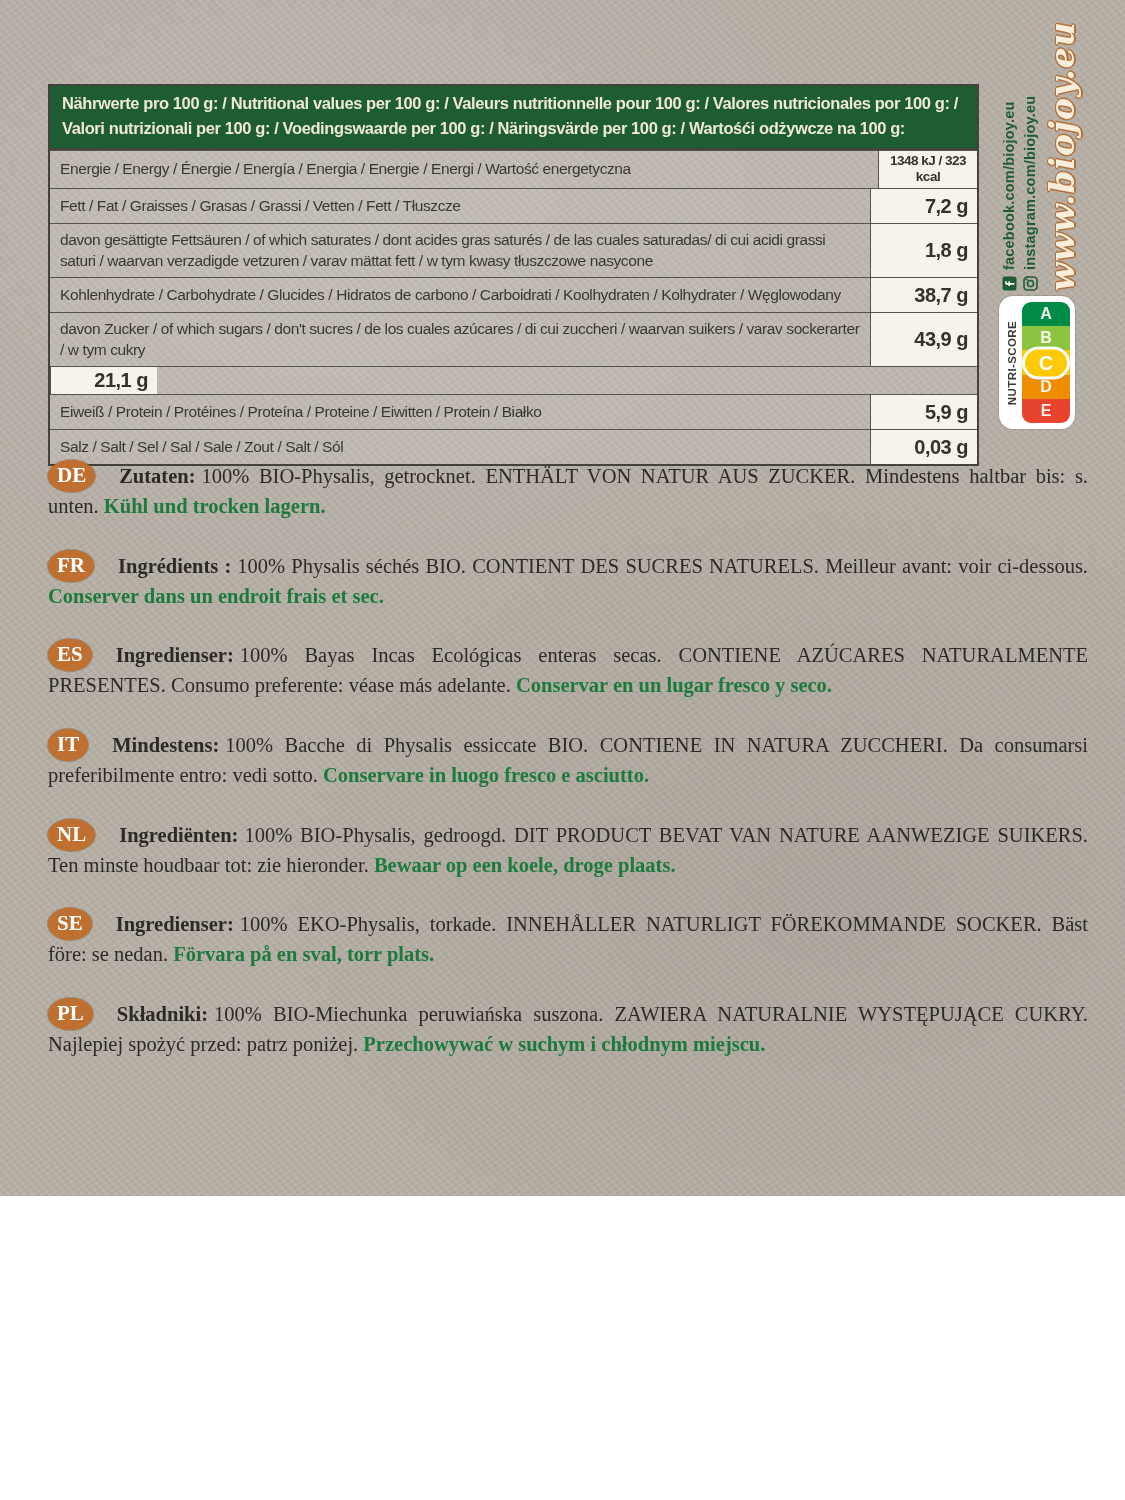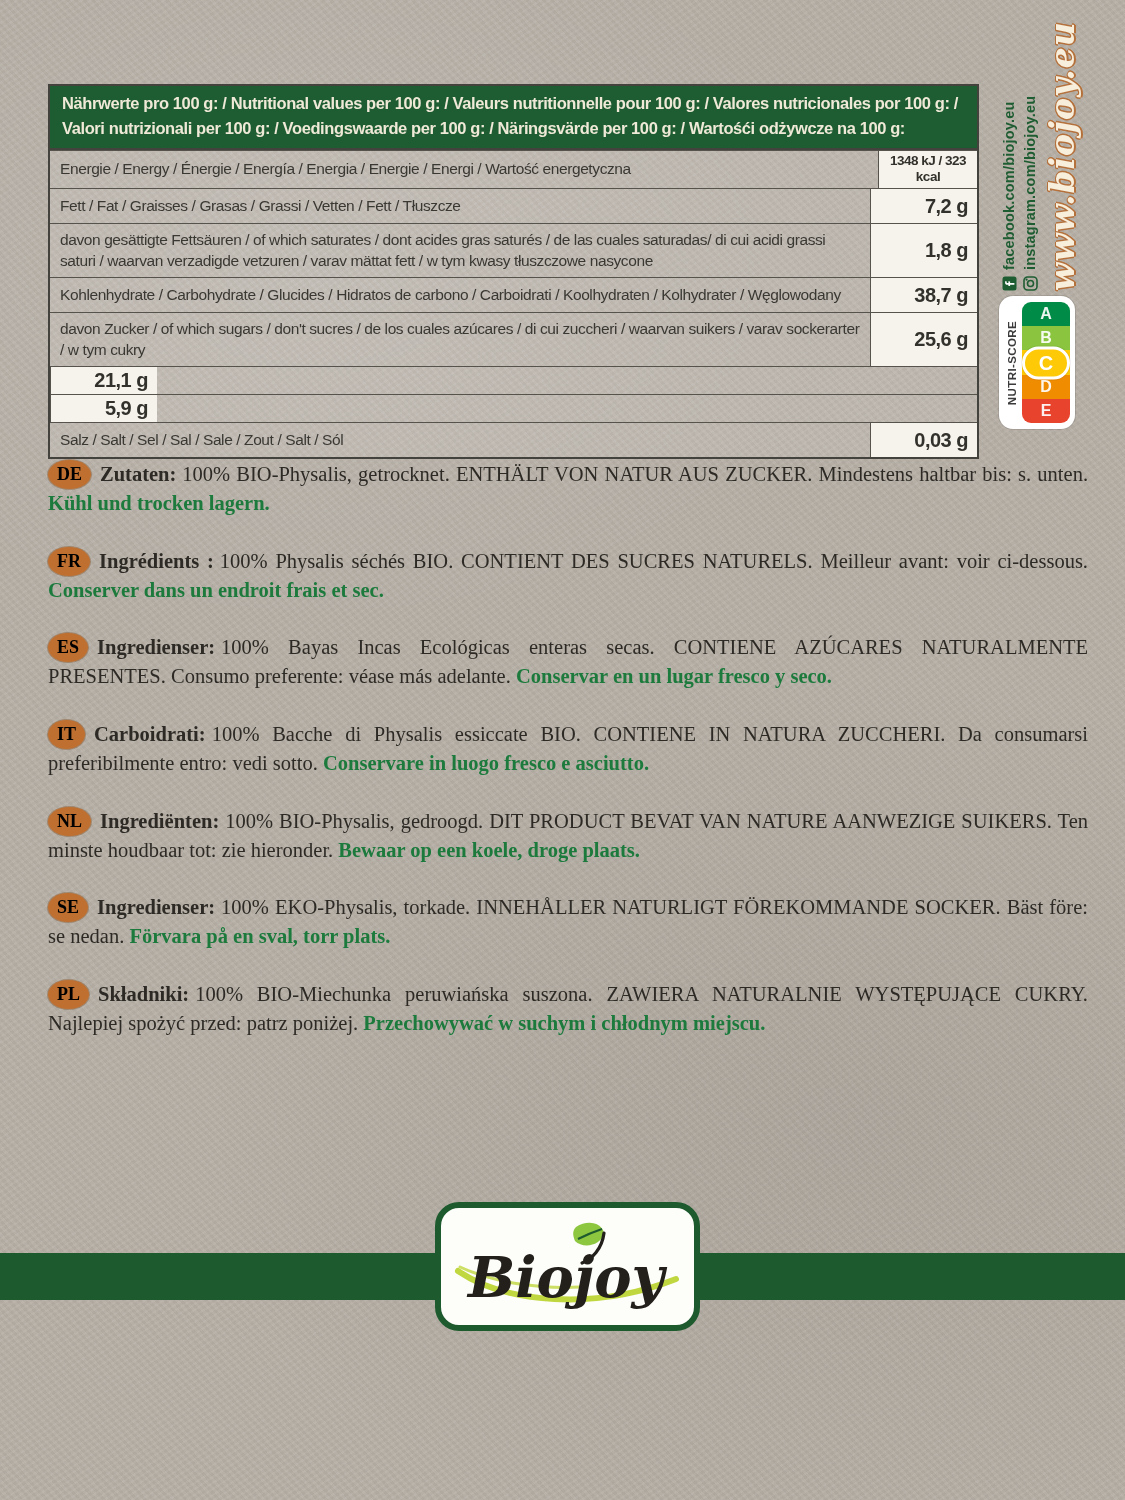--- a/index.html
+++ b/index.html
@@ -1,18 +1,18 @@
 <!DOCTYPE html>
 <html><head>
 <meta charset="utf-8">
 <style>
   html,body{margin:0;padding:0;}
   body{width:1125px;height:1500px;font-family:"Liberation Sans",sans-serif;}
   .sheet{
-    position:relative;width:1125px;height:1500px;overflow:hidden;
+    position:relative;width:1125px;height:1196px;overflow:hidden;
     background:
       repeating-linear-gradient(47deg, rgba(255,255,255,0.035) 0 3px, rgba(90,80,70,0.03) 3px 6px),
       repeating-linear-gradient(-33deg, rgba(255,255,255,0.03) 0 2px, rgba(60,55,50,0.025) 2px 5px),
       radial-gradient(900px 600px at 28% 18%, rgba(255,255,255,0.10), transparent 60%),
       radial-gradient(1000px 700px at 75% 75%, rgba(40,35,30,0.07), transparent 65%),
       #b6afa6;
   }
   
   .ntable{position:absolute;left:48px;top:84px;width:927px;border:2px solid #44423c;background:rgba(255,255,255,0.10);}
   .ntable-header{
@@ -62,23 +62,23 @@
     display:flex;align-items:center;justify-content:center;color:#fff;font-weight:bold;font-size:20px;
     box-shadow:0 0 0 1px rgba(0,0,0,0.06);
   }
   
   .sections{position:absolute;left:48px;top:460px;width:1040px;}
   .section{
     font-family:"Liberation Serif",serif;font-size:20.5px;line-height:1.4;color:#2d2a25;
     text-align:justify;margin-bottom:29px;
   }
   .lang-badge{
-    display:inline-block;background:#bf7030;color:#000000;font-weight:bold;
-    font-family:"Liberation Serif",serif;font-size:18px;line-height:1;
-    padding:5px 9px 6px 9px;border-radius:50%;margin-right:9px;vertical-align:1px;
+    display:inline-block;background:#bf7030;color:#ffffff;font-weight:bold;
+    font-family:"Liberation Serif",serif;font-size:21px;line-height:1;
+    padding:5px 9px 6px 9px;border-radius:50%;margin-right:24px;vertical-align:1px;
     box-shadow:0 0 0 1px rgba(120,60,10,0.35);
   }
   .sec-title{font-weight:bold;margin-right:6px;margin-top:7px;}
   .sec-store{font-weight:bold;color:#1b7a3c;}
   
   .band{position:absolute;left:0;top:1253px;width:1125px;height:47px;background:#1d5a2d;}
   .logo-box{
     position:absolute;left:435px;top:1202px;width:265px;height:129px;background:#fdfdfa;
     border:6px solid #1d5a2d;border-radius:24px;box-sizing:border-box;z-index:2;
     display:flex;align-items:flex-end;justify-content:center;
@@ -104,26 +104,27 @@
     <div class="nrow">
       <div class="nlabel">davon gesättigte Fettsäuren / of which saturates / dont acides gras saturés / de las cuales saturadas/ di cui acidi grassi saturi / waarvan verzadigde vetzuren / varav mättat fett / w tym kwasy tłuszczowe nasycone</div>
       <div class="nvalue">1,8 g</div>
     </div>
     <div class="nrow">
       <div class="nlabel">Kohlenhydrate / Carbohydrate / Glucides / Hidratos de carbono / Carboidrati / Koolhydraten / Kolhydrater / Węglowodany</div>
       <div class="nvalue">38,7 g</div>
     </div>
     <div class="nrow">
       <div class="nlabel">davon Zucker / of which sugars / don't sucres / de los cuales azúcares / di cui zuccheri / waarvan suikers / varav sockerarter / w tym cukry</div>
-      <div class="nvalue">25,6 g</div>
+      <div class="nvalue">43,9 g</div>
     </div>
     <div class="nrow">
       <div class="nvalue">21,1 g</div>
     </div>
     <div class="nrow">
+      <div class="nlabel">Eiweiß / Protein / Protéines / Proteína / Proteine / Eiwitten / Protein / Białko</div>
       <div class="nvalue">5,9 g</div>
     </div>
     <div class="nrow">
       <div class="nlabel">Salz / Salt / Sel / Sal / Sale / Zout / Salt / Sól</div>
       <div class="nvalue">0,03 g</div>
     </div>
   </div>
 
   <div class="social-rot">
     <div class="social-row">
@@ -167,21 +168,21 @@
 
     <div class="section">
       <span class="lang-badge">FR</span><span class="sec-title">Ingrédients :</span><span>100% Physalis séchés BIO. CONTIENT DES SUCRES NATURELS. Meilleur avant: voir ci-dessous.</span> <span class="sec-store">Conserver dans un endroit frais et sec.</span>
     </div>
 
     <div class="section">
       <span class="lang-badge">ES</span><span class="sec-title">Ingredienser:</span><span>100% Bayas Incas Ecológicas enteras secas. CONTIENE AZÚCARES NATURALMENTE PRESENTES. Consumo preferente: véase más adelante.</span> <span class="sec-store">Conservar en un lugar fresco y seco.</span>
     </div>
 
     <div class="section">
-      <span class="lang-badge">IT</span><span class="sec-title">Carboidrati:</span><span>100% Bacche di Physalis essiccate BIO. CONTIENE IN NATURA ZUCCHERI. Da consumarsi preferibilmente entro: vedi sotto.</span> <span class="sec-store">Conservare in luogo fresco e asciutto.</span>
+      <span class="lang-badge">IT</span><span class="sec-title">Mindestens:</span><span>100% Bacche di Physalis essiccate BIO. CONTIENE IN NATURA ZUCCHERI. Da consumarsi preferibilmente entro: vedi sotto.</span> <span class="sec-store">Conservare in luogo fresco e asciutto.</span>
     </div>
 
     <div class="section">
       <span class="lang-badge">NL</span><span class="sec-title">Ingrediënten:</span><span>100% BIO-Physalis, gedroogd. DIT PRODUCT BEVAT VAN NATURE AANWEZIGE SUIKERS. Ten minste houdbaar tot: zie hieronder.</span> <span class="sec-store">Bewaar op een koele, droge plaats.</span>
     </div>
 
     <div class="section">
       <span class="lang-badge">SE</span><span class="sec-title">Ingredienser:</span><span>100% EKO-Physalis, torkade. INNEHÅLLER NATURLIGT FÖREKOMMANDE SOCKER. Bäst före: se nedan.</span> <span class="sec-store">Förvara på en sval, torr plats.</span>
     </div>
 

